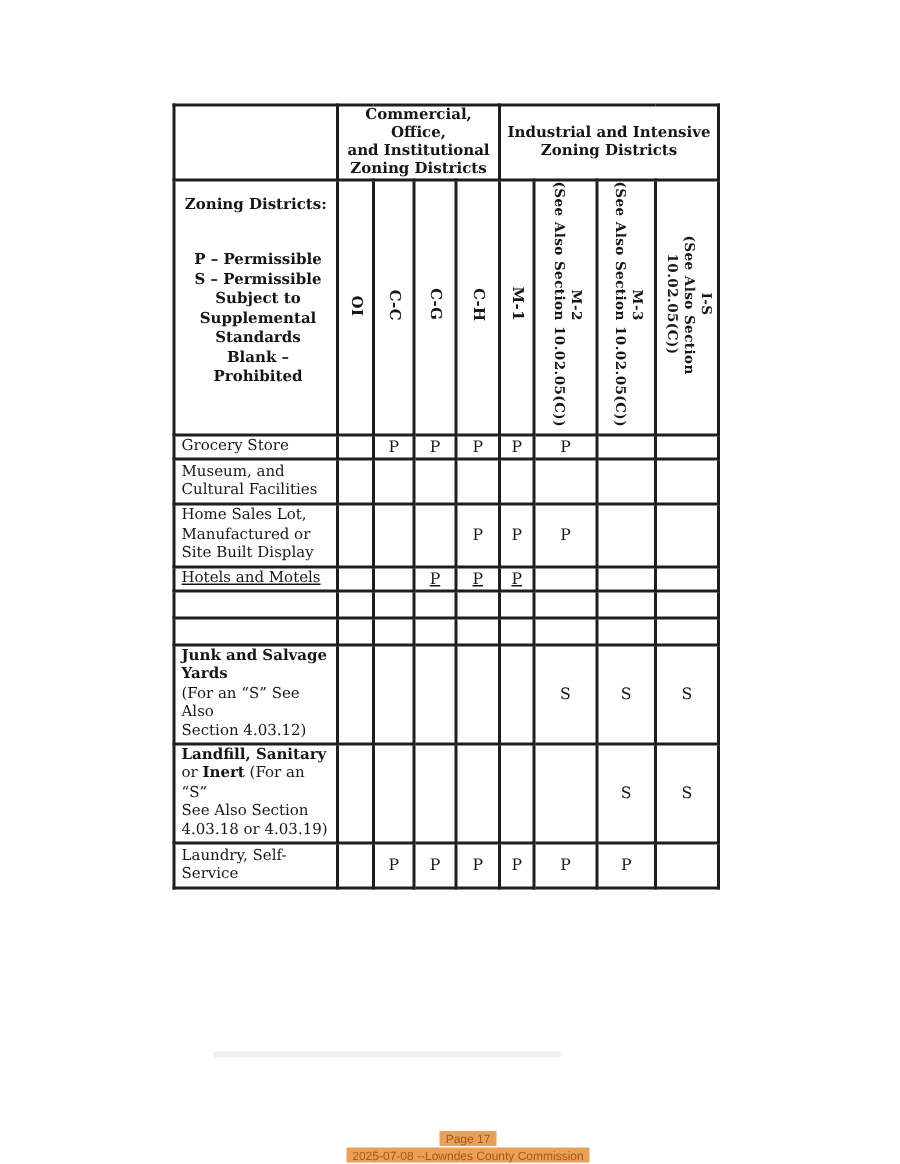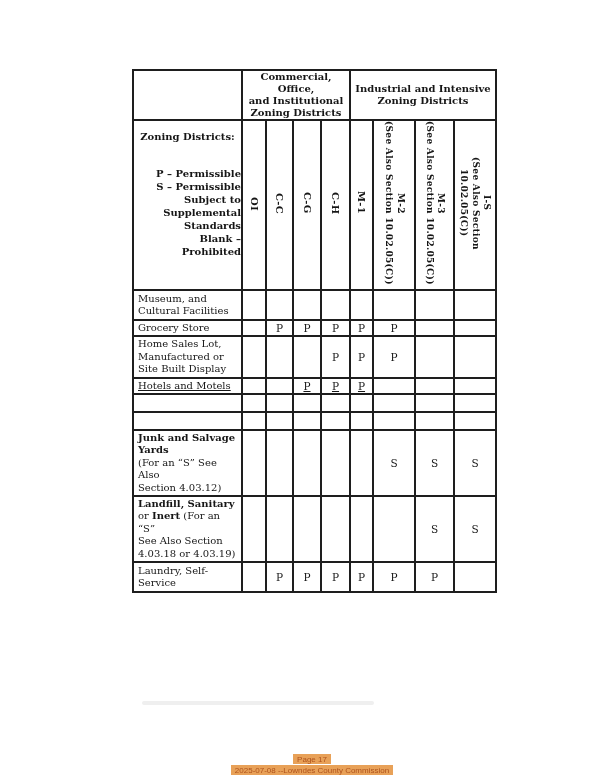--- a/index.html
+++ b/index.html
@@ -5,21 +5,21 @@
   html,body{margin:0;padding:0;}
   body{
     width:600px;height:776px;
     background:#ffffff;
     position:relative;
     font-family:"DejaVu Serif", serif;
     color:#161616;
     overflow:hidden;
   }
   .zoning-table{
-    position:absolute;left:132px;top:69px;
+    position:absolute;left:115px;top:69px;
     border-collapse:collapse;
     table-layout:fixed;
     width:363px;
   }
   .zoning-table td{
     border:2px solid #1e1e1e;
     padding:0;
     overflow:hidden;
   }
   td.group-head{
@@ -35,21 +35,21 @@
     font-weight:bold;
     font-size:10px;
     line-height:13px;
   }
   .legend-title{
     text-align:center;
     margin-top:9px;
     white-space:pre-line;
   }
   .legend-body{
-    text-align:right;
+    text-align:center;
     margin:24px 0 0 3px;
     white-space:pre-line;
   }
   td.vert-cell{
     text-align:center;
     vertical-align:middle;
   }
   .vlabel{
     display:inline-block;
     writing-mode:vertical-rl;
@@ -148,40 +148,40 @@
       <td class="vert-cell">
         <span class="vlabel long">M-3
 (See Also Section 10.02.05(C))</span></td>
       <td class="vert-cell">
         <span class="vlabel long">I-S
 (See Also Section
 10.02.05(C))</span></td>
     </tr>
   </tbody>
   <tbody id="table-body">
+      <tr style="height: 16px;">
+        <td class="row-label">Grocery Store</td>
+        <td class="mark-cell"></td>
+        <td class="mark-cell">P</td>
+        <td class="mark-cell">P</td>
+        <td class="mark-cell">P</td>
+        <td class="mark-cell">P</td>
+        <td class="mark-cell">P</td>
+        <td class="mark-cell"></td>
+        <td class="mark-cell"></td>
+      </tr>
       <tr style="height: 30px;">
         <td class="row-label">Museum, and
 Cultural Facilities</td>
         <td class="mark-cell"></td>
         <td class="mark-cell"></td>
         <td class="mark-cell"></td>
         <td class="mark-cell"></td>
         <td class="mark-cell"></td>
         <td class="mark-cell"></td>
-        <td class="mark-cell"></td>
-        <td class="mark-cell"></td>
-      </tr>
-      <tr style="height: 16px;">
-        <td class="row-label">Grocery Store</td>
-        <td class="mark-cell"></td>
-        <td class="mark-cell">P</td>
-        <td class="mark-cell">P</td>
-        <td class="mark-cell">P</td>
-        <td class="mark-cell">P</td>
-        <td class="mark-cell">P</td>
         <td class="mark-cell"></td>
         <td class="mark-cell"></td>
       </tr>
       <tr style="height: 40px;">
         <td class="row-label">Home Sales Lot,
 Manufactured or
 Site Built Display</td>
         <td class="mark-cell"></td>
         <td class="mark-cell"></td>
         <td class="mark-cell"></td>

